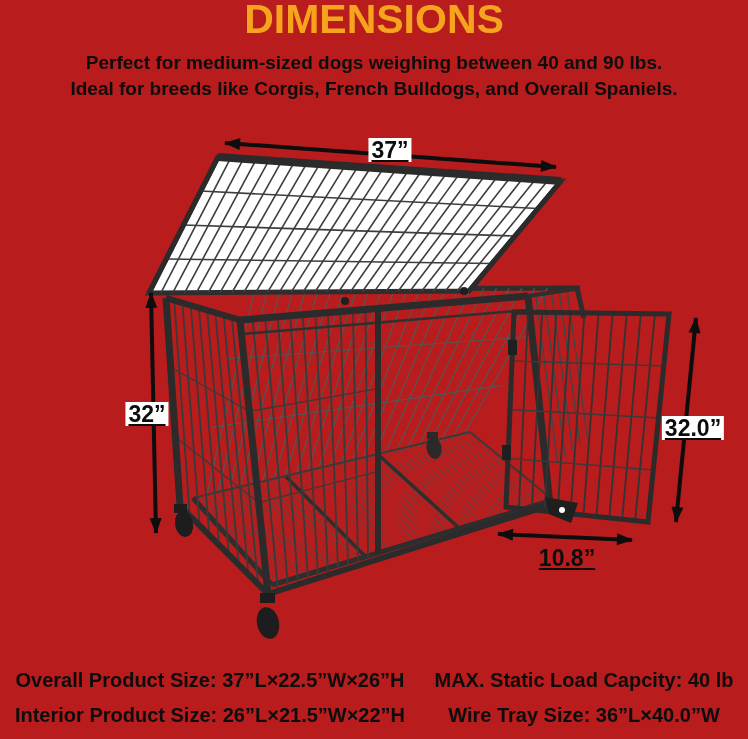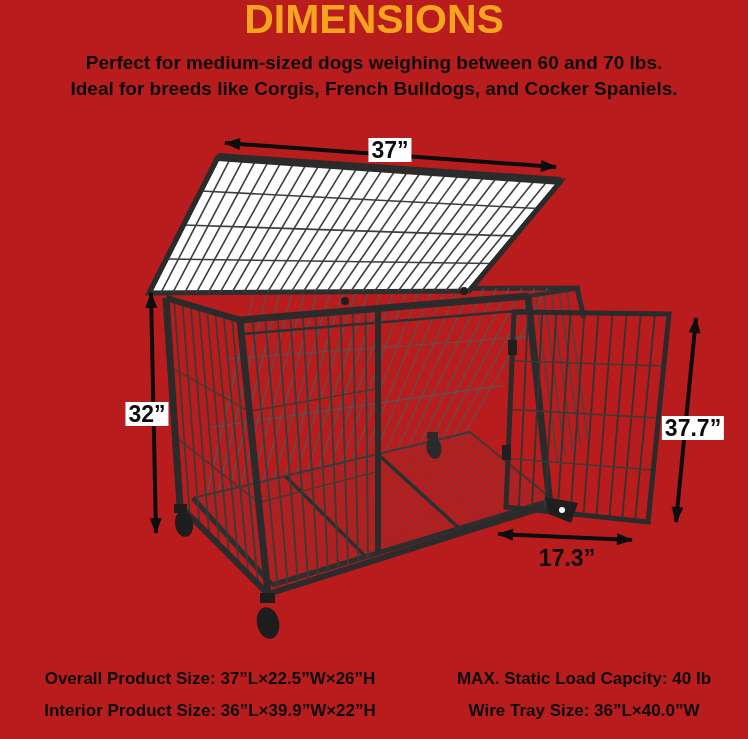--- a/index.html
+++ b/index.html
@@ -12,39 +12,39 @@
     color:#F6A41D;letter-spacing:0px;
   }
   .subtitle{
     position:absolute;top:50px;left:0;width:100%;
     text-align:center;font-size:19px;font-weight:bold;line-height:26px;color:#0d0d0d;
   }
   svg.crate{position:absolute;top:0;left:0;}
   .dim{
     position:absolute;transform:translate(-50%,-50%);
     font-size:23px;font-weight:bold;color:#0d0d0d;
-    background:#ffffff;padding:0 3px;white-space:nowrap;line-height:24px;
+    background:#ffffff;padding:0 3px;white-space:nowrap;line-height:24px;text-decoration:underline;
   }
   .specs{
     position:absolute;top:669px;left:0;width:748px;
     display:grid;grid-template-columns:420px 328px;row-gap:12px;
-    font-size:17px;font-weight:bold;color:#0d0d0d;
+    font-size:20px;font-weight:bold;color:#0d0d0d;
   }
   .specs .cell{text-align:center;white-space:nowrap;}
 </style>
 </head>
 <body>
 
 <div id="page">
 
   <div class="title">DIMENSIONS</div>
 
   <div class="subtitle">
-    <div>Perfect for medium-sized dogs weighing between 60 and 70 lbs.</div>
-    <div>Ideal for breeds like Corgis, French Bulldogs, and Cocker Spaniels.</div>
+    <div>Perfect for medium-sized dogs weighing between 40 and 90 lbs.</div>
+    <div>Ideal for breeds like Corgis, French Bulldogs, and Overall Spaniels.</div>
   </div>
 
   <svg class="crate" width="748" height="739" viewBox="0 0 748 739">
     <defs>
       <marker id="ah" markerUnits="userSpaceOnUse" markerWidth="18" markerHeight="14" refX="16" refY="7" orient="auto-start-reverse">
         <path d="M1,1 L17,7 L1,13 z" fill="#0d0d0d"></path>
       </marker>
     </defs>
 
     <g id="back-wall">
@@ -274,23 +274,23 @@
     <g id="arrows" stroke="#0d0d0d" stroke-width="4">
       <line x1="225" y1="143" x2="556" y2="167" marker-start="url(#ah)" marker-end="url(#ah)"></line>
       <line x1="151" y1="293" x2="156" y2="533" marker-start="url(#ah)" marker-end="url(#ah)"></line>
       <line x1="696" y1="318" x2="676" y2="522" marker-start="url(#ah)" marker-end="url(#ah)"></line>
       <line x1="498" y1="534" x2="632" y2="540" marker-start="url(#ah)" marker-end="url(#ah)"></line>
     </g>
   </svg>
 
   <div class="dim" style="left:390px;top:150px">37”</div>
   <div class="dim" style="left:147px;top:414px">32”</div>
-  <div class="dim" style="left:693px;top:428px">37.7”</div>
-  <div class="dim" style="left:567px;top:558px;background:transparent">17.3”</div>
+  <div class="dim" style="left:693px;top:428px">32.0”</div>
+  <div class="dim" style="left:567px;top:558px;background:transparent">10.8”</div>
 
   <div class="specs">
     <div class="cell">Overall Product Size: 37”L×22.5”W×26”H</div>
     <div class="cell">MAX. Static Load Capcity: 40 lb</div>
-    <div class="cell">Interior Product Size: 36”L×39.9”W×22”H</div>
+    <div class="cell">Interior Product Size: 26”L×21.5”W×22”H</div>
     <div class="cell">Wire Tray Size: 36”L×40.0”W</div>
   </div>
 
 </div>
 
 </body></html>

